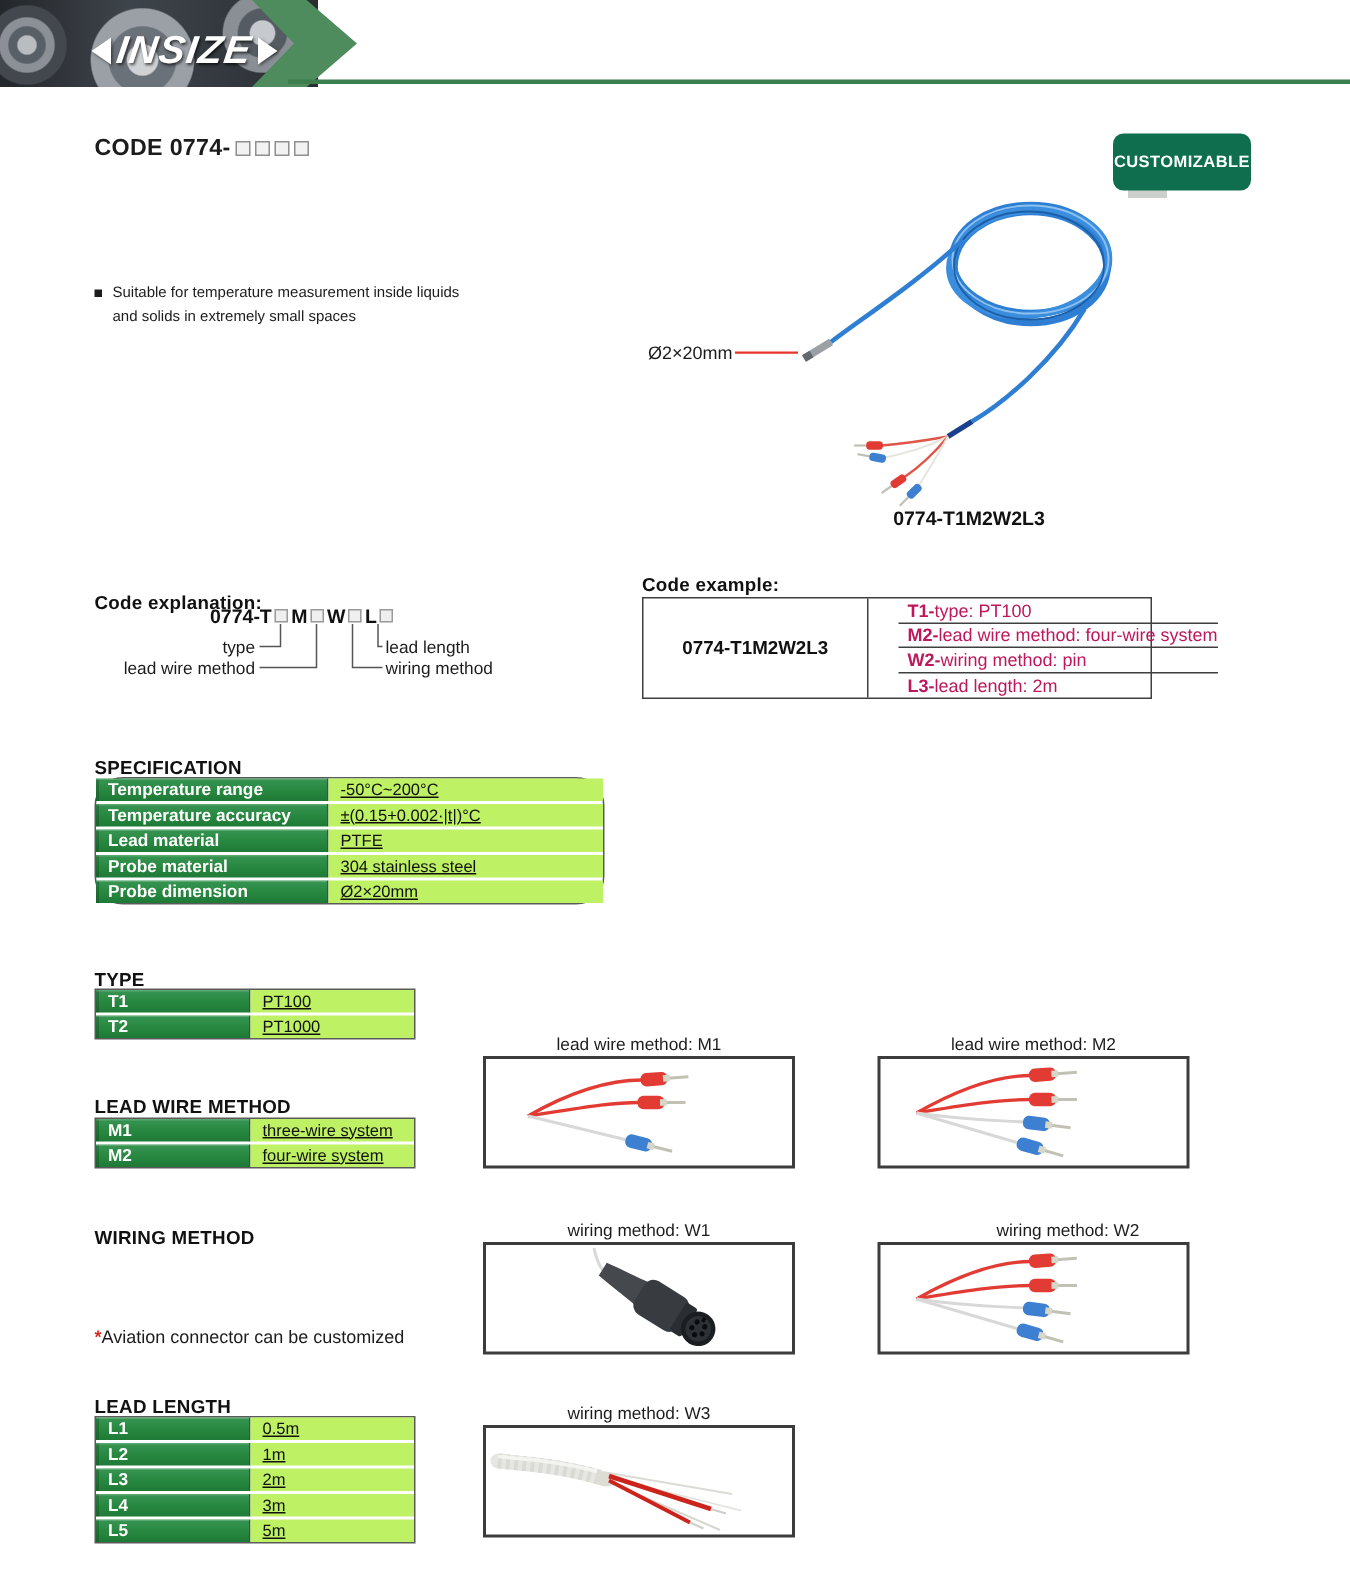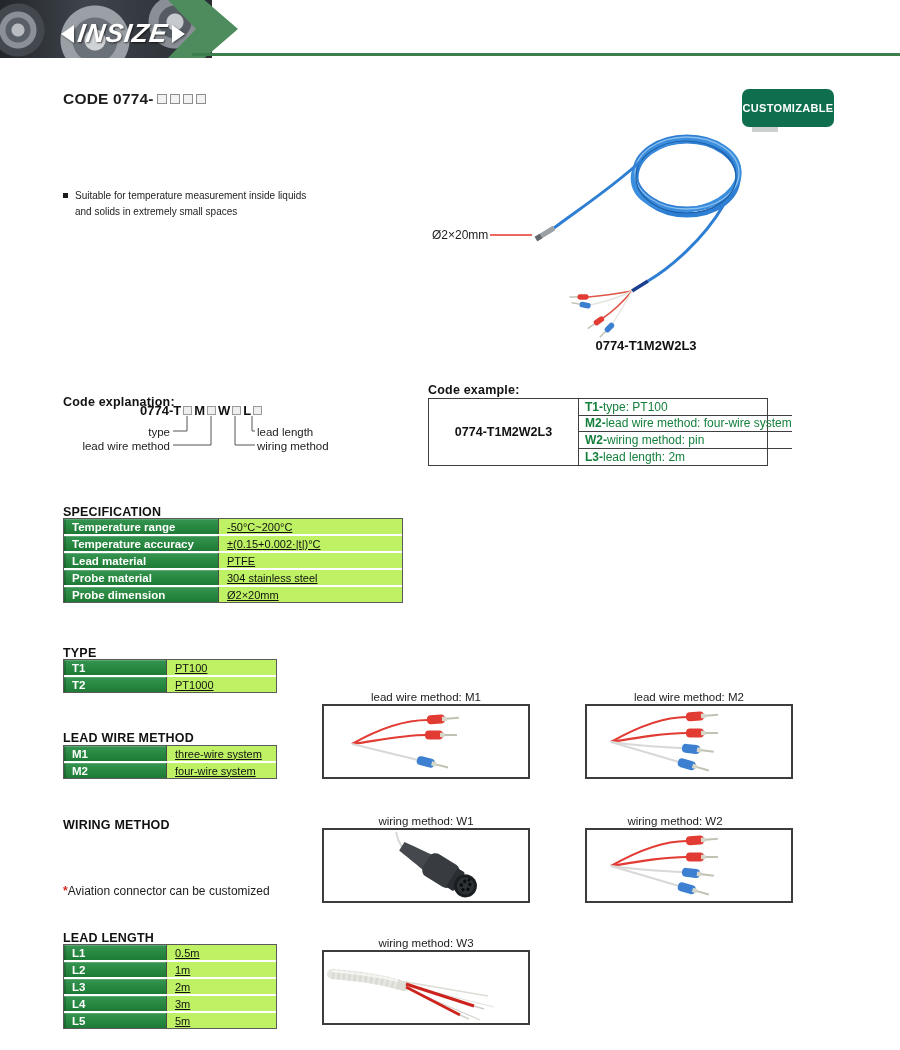--- a/index.html
+++ b/index.html
@@ -41,37 +41,37 @@
   .sec-h { font-size:12.5px; font-weight:bold; color:#111; letter-spacing:.2px; }
 
   
   .gtable { border:1px solid #5a5a5a; background:#fff; }
   .gtable .row { display:flex; height:15px; margin-bottom:2px; }
   .gtable .row:last-child { margin-bottom:0; }
   .gtable .lab { background:linear-gradient(180deg,#379553,#27873F 55%,#1E7A37); color:#fff; font-weight:bold;
     font-size:11.5px; display:flex; align-items:center; padding-left:8px; border-right:1px solid #4a4a4a;
     box-shadow:inset 0 1px 0 rgba(255,255,255,.18), inset 2px 0 0 rgba(0,0,0,.18); flex:none; }
   .gtable .val { background:#bef264; color:#111; font-size:11px; display:flex; align-items:center; padding-left:8px; flex:1;text-decoration:underline; }
-  .w340 { width:340px; } .w340 .lab { width:155px; }
+  .w340 { width:340px;border-radius:19px; } .w340 .lab { width:155px; }
   .w214 { width:214px; } .w214 .lab { width:103px; }
   .star { color:#D82B1F; font-weight:bold; }
   .note { font-size:12px; color:#1c1c1c; }
 
   
   .pattern { left:140px; top:403px; display:flex; align-items:center; font-size:13px; font-weight:bold; color:#111; }
   .pat-sq { display:inline-block; width:9px; height:9px; border:1px solid #9a9a9a; background:#efefef; margin:0 2px; }
   .expl-left { left:63px; top:425px; width:107px; text-align:right; font-size:11.5px; color:#1c1c1c; line-height:14px; }
   .expl-right { left:257px; top:425px; font-size:11.5px; color:#1c1c1c; line-height:14px; }
 
   
   .ex-table { left:428px; top:398px; width:340px; border:1px solid #3f3f3f; display:grid;
     grid-template-columns:150px 1fr; background:#fff; }
   .ex-code { grid-row:1 / 5; border-right:1px solid #3f3f3f; display:flex; align-items:center; justify-content:center;
     font-weight:bold; font-size:12.5px; color:#111; }
-  .ex-cell { height:16.5px; border-bottom:1px solid #3f3f3f; font-size:12px; color:#15803d; display:flex; align-items:center; padding-left:6px; white-space:nowrap; }
+  .ex-cell { height:16.5px; border-bottom:1px solid #3f3f3f; font-size:12px; color:#be185d; display:flex; align-items:center; padding-left:6px; white-space:nowrap;margin-left:20px; }
   .ex-cell:last-child { border-bottom:none; }
   .ex-cell b { font-weight:bold; }
 
   
   .fig-cap { width:208px; text-align:center; font-size:11.5px; color:#1c1c1c; }
   .fig-box { width:208px; height:75px; border:2px solid #3c3c3c; background:#fff; }
   svg { display:block; }
   .dim-label { font-size:12px; fill:#1c1c1c; }
   .svg-caption { font-size:13px; font-weight:bold; fill:#111; }
 </style>
@@ -342,21 +342,21 @@
         <circle cx="27" cy="-3.5" r="1.7" fill="#0a0b0c"></circle>
         <circle cx="33" cy="-3.5" r="1.7" fill="#0a0b0c"></circle>
         <circle cx="26" cy="1.5" r="1.7" fill="#0a0b0c"></circle>
         <circle cx="34" cy="1.5" r="1.7" fill="#0a0b0c"></circle>
         <circle cx="30" cy="4.5" r="1.7" fill="#0a0b0c"></circle>
         <rect x="28.8" y="-8.5" width="2.4" height="3" fill="#0a0b0c"></rect>
       </g>
     </svg>
   </div>
 
-  <div class="abs fig-cap" style="left:571px; top:815px;">wiring method: W2</div>
+  <div class="abs fig-cap" style="left:608px; top:815px;">wiring method: W2</div>
   <div class="abs fig-box" style="left:585px; top:828px;">
     <svg width="204" height="71" viewBox="0 0 204 71">
       <path d="M24,36 C52,20 78,11 100,11" fill="none" stroke="#e23b33" stroke-width="2.2"></path>
       <path d="M24,36 C54,31 78,27 100,27" fill="none" stroke="#e23b33" stroke-width="2.2"></path>
       <path d="M24,36 C58,41 80,41 96,42" fill="none" stroke="#d8d8d8" stroke-width="2"></path>
       <path d="M24,36 L92,56" fill="none" stroke="#d8d8d8" stroke-width="2"></path>
       <g transform="translate(100,11) rotate(-4)">
         <line x1="15" y1="0" x2="31" y2="0" stroke="#c2c2b4" stroke-width="2"></line>
         <rect x="-1" y="-4.5" width="18" height="9" rx="4" fill="#e23b33"></rect>
         <rect x="14" y="-2.2" width="4.5" height="4.4" fill="#d6d6c9"></rect>

